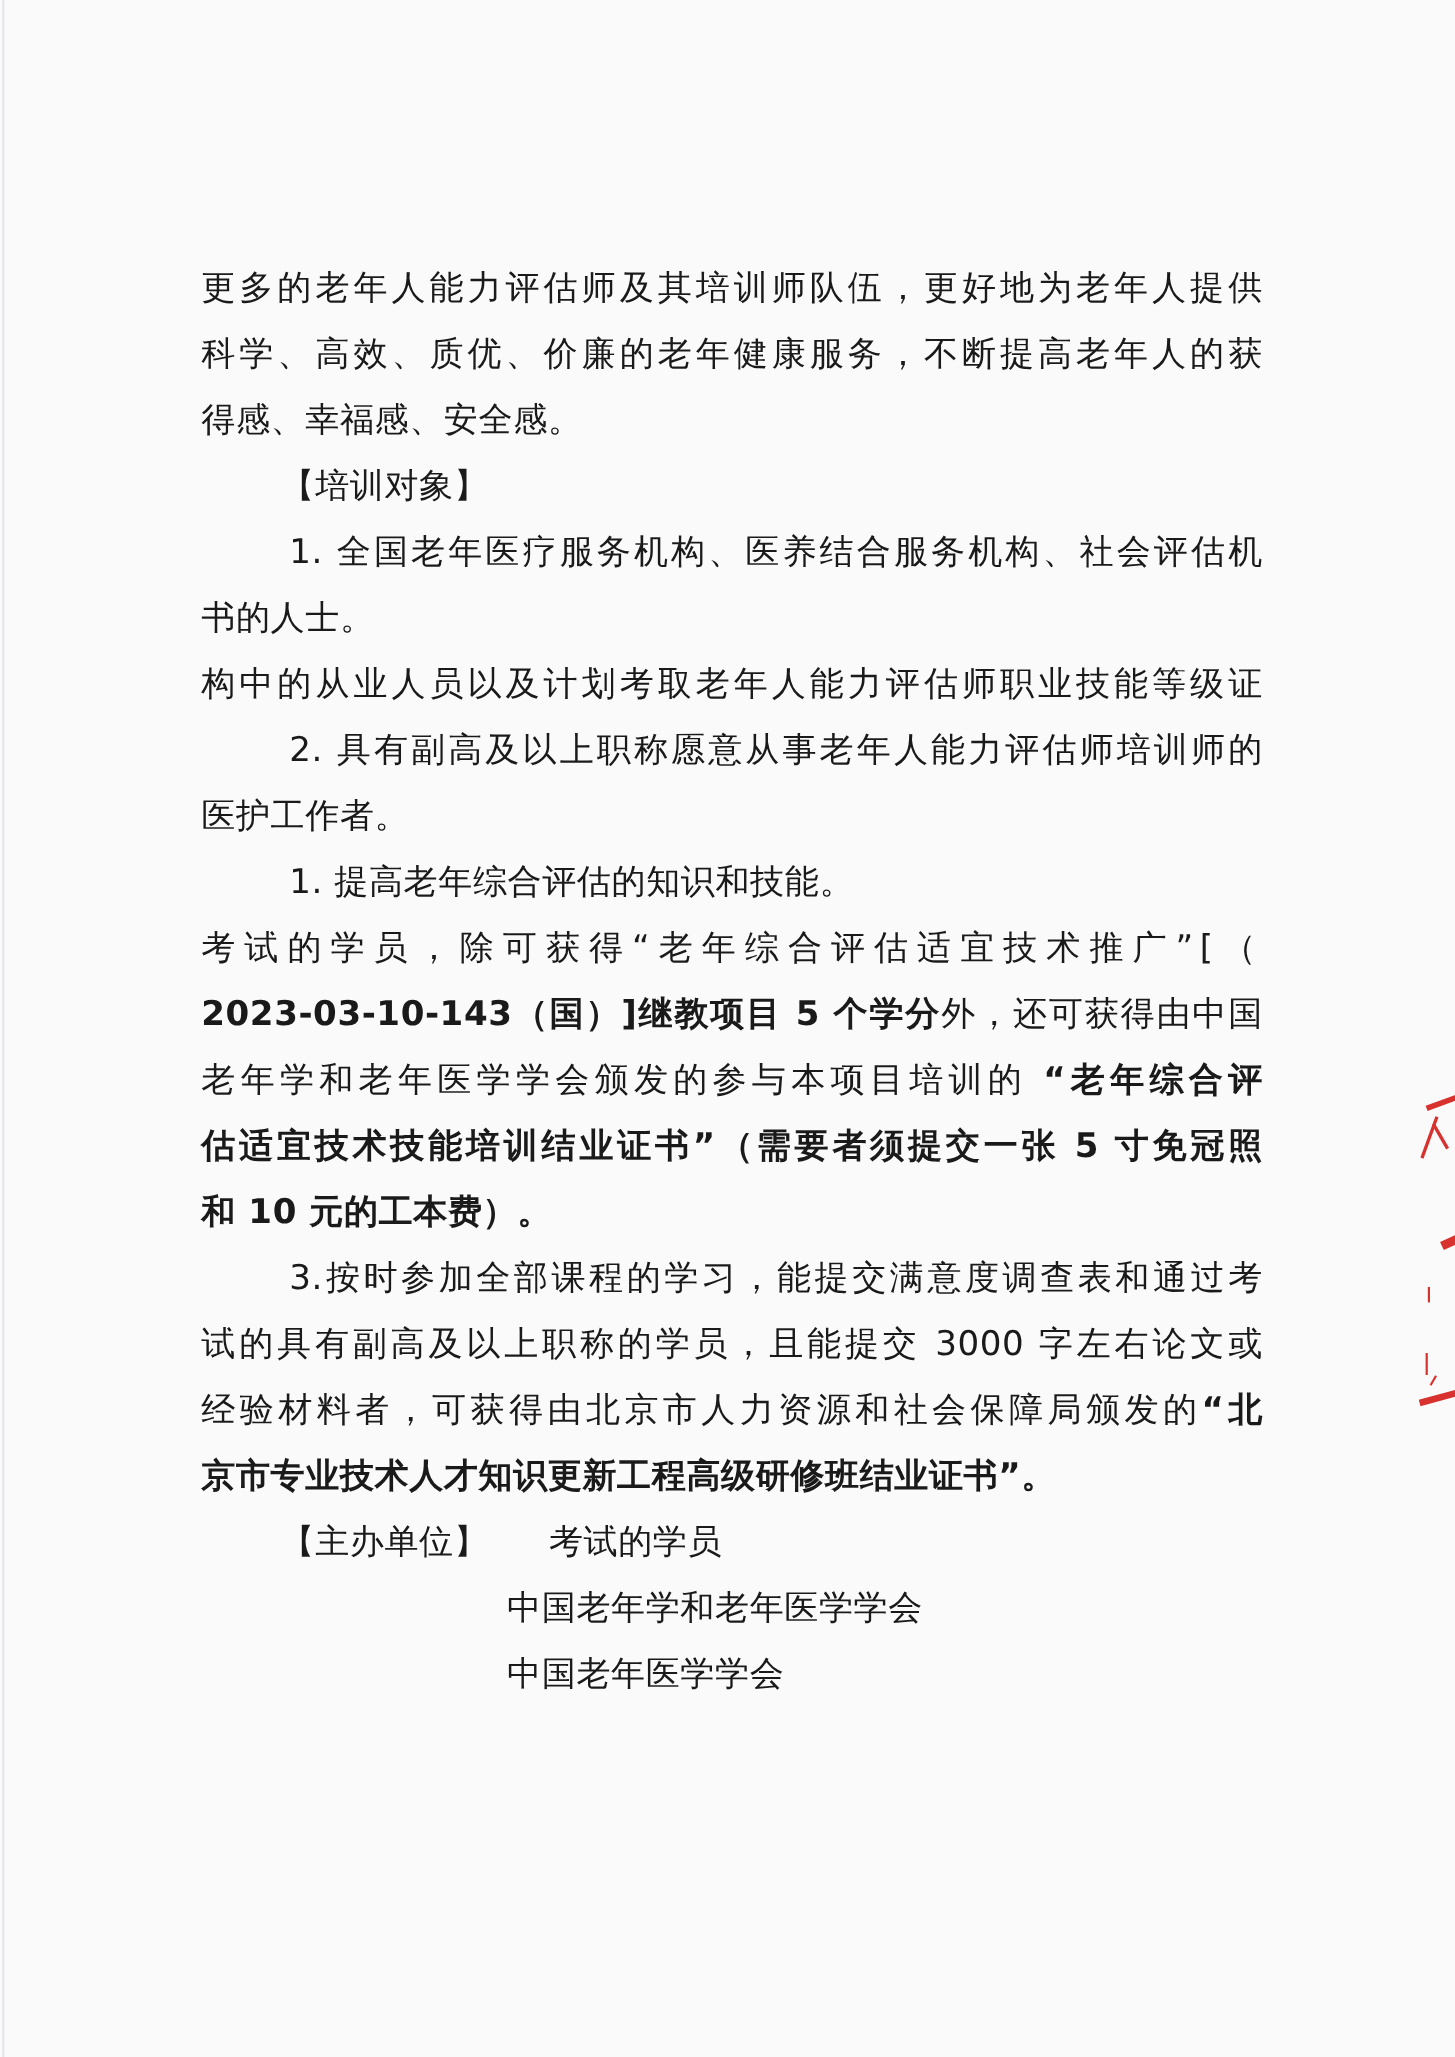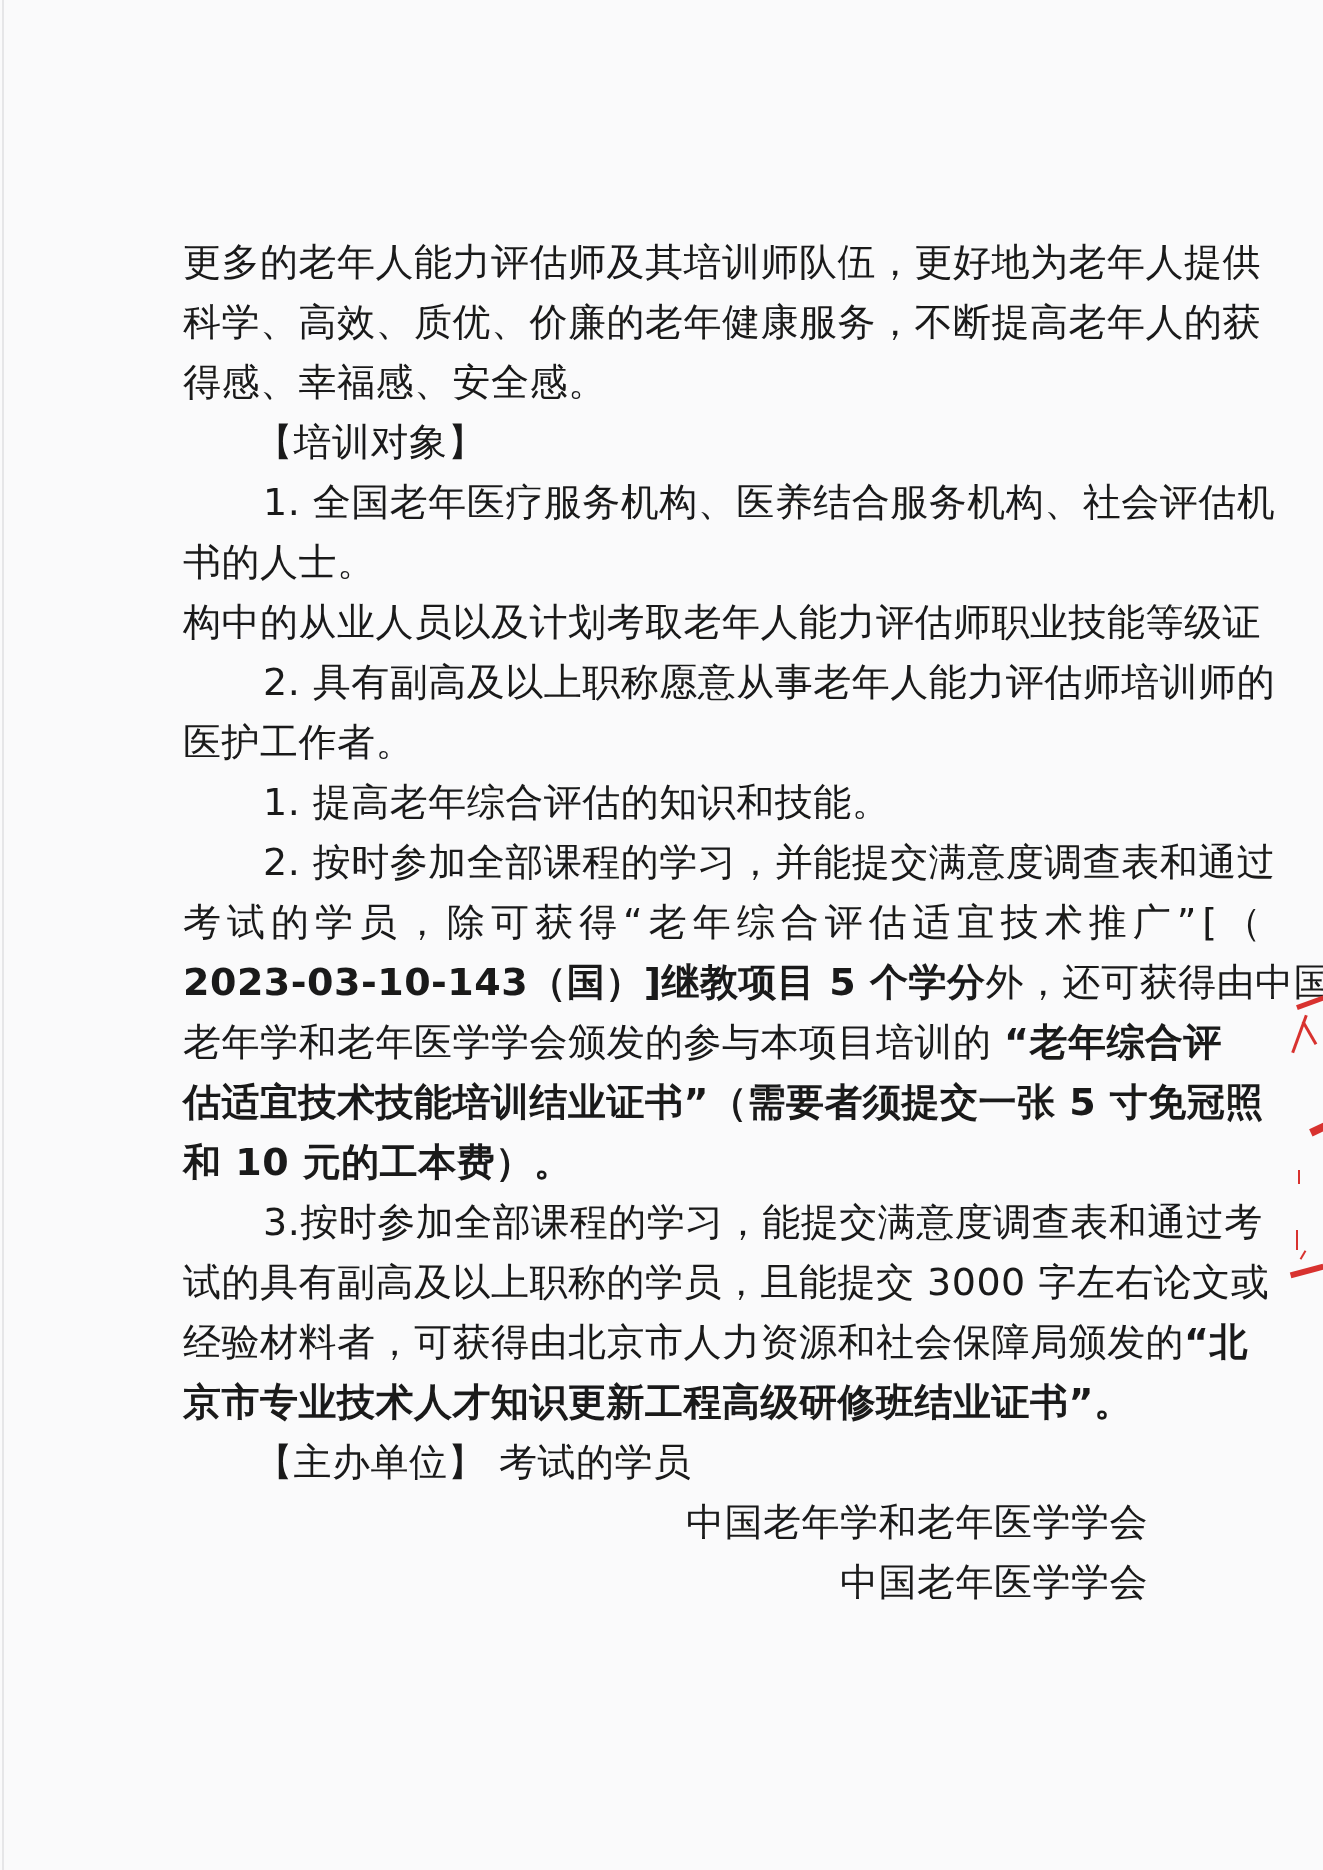--- a/index.html
+++ b/index.html
@@ -25,42 +25,42 @@
     position: absolute;
     left: 2px; top: 0;
     width: 2px; height: 1870px;
     background: #e6e6e8;
   }
   .body-text {
     position: absolute;
     left: 183px;
     top: 232px;
     width: 965px;
-    font-size: 38px;
+    font-size: 31px;
     line-height: 60px;
     letter-spacing: 0.5px;
   }
   .line {
     display: block;
     height: 60px;
     white-space: nowrap;
     text-align: justify;
     text-align-last: justify;
   }
   .line.last { text-align-last: left; }
   .indent { padding-left: 80px; }
   .bold { font-weight: bold; }
   .sponsor-row {
     display: flex;
     height: 60px;
     white-space: nowrap;
     padding-left: 80px;
   }
   .sponsor-label { width: 198px; }
-  .sponsor-cont { padding-left: 278px; height: 60px; display:block; white-space: nowrap; text-align: right; }
+  .sponsor-cont { padding-left: 278px; height: 60px; display:block; white-space: nowrap; }
   .seal {
     position: absolute;
     left: 1290px;
     top: 1000px;
     width: 40px;
     height: 290px;
   }
   .seal span {
     position: absolute;
     display: block;
@@ -85,21 +85,20 @@
       <span class="line indent">1. 全国老年医疗服务机构、医养结合服务机构、社会评估机</span>
       <span class="line last">书的人士。</span>
       <span class="line">构中的从业人员以及计划考取老年人能力评估师职业技能等级证</span>
       <span class="line indent">2. 具有副高及以上职称愿意从事老年人能力评估师培训师的</span>
       <span class="line last">医护工作者。</span>
     </div>
 
     <div>
       <span class="line last indent">1. 提高老年综合评估的知识和技能。</span>
 
-      <span class="line indent">2. 按时参加全部课程的学习，并能提交满意度调查表和通过</span>
       <span class="line" style="letter-spacing:6px;">考试的学员，除可获得“老年综合评估适宜技术推广”[（</span>
       <span class="line">
         <b class="bold">2023-03-10-143（国）]继教项目 5 个学分</b><span>外，还可获得由中国</span>
       </span>
       <span class="line">
         <span>老年学和老年医学学会颁发的参与本项目培训的 </span><b class="bold">“老年综合评</b>
       </span>
       <span class="line bold">估适宜技术技能培训结业证书”（需要者须提交一张 5 寸免冠照</span>
       <span class="line last bold">和 10 元的工本费）。</span>
 

